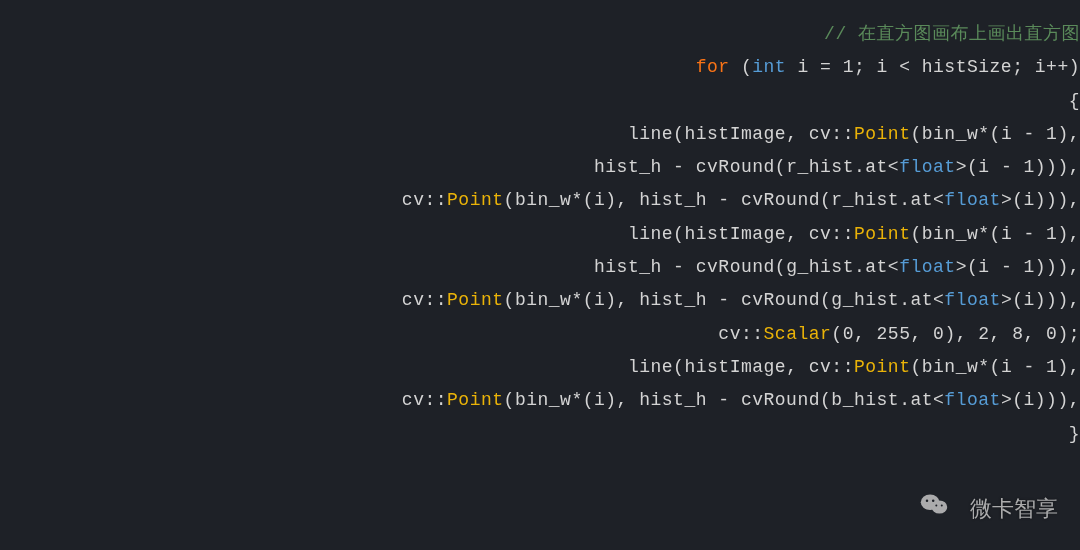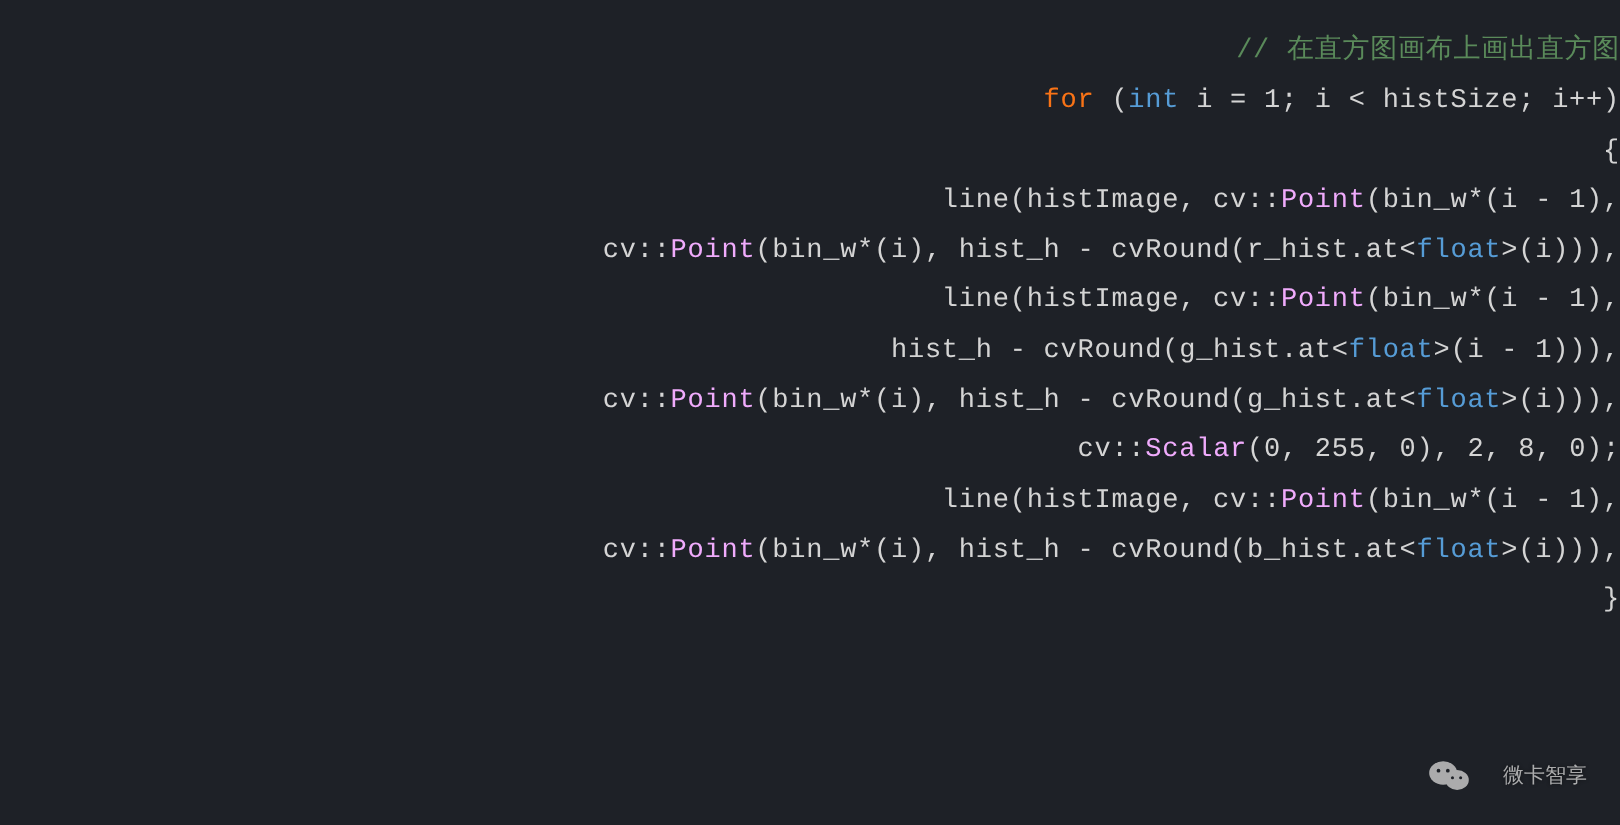--- a/index.html
+++ b/index.html
@@ -20,49 +20,50 @@
       position: relative;
     }
     .code-line {
       white-space: pre;
       letter-spacing: 0.5px;
       text-align: right;
     }
     .comment { color: #5a8a5a; }
     .keyword { color: #f97316; }
     .type { color: #569cd6; }
-    .classname { color: #f0abfc; }
+    .classname { color: #eab308; }
     .text { color: #d4d4d4; }
     .watermark {
       position: absolute;
       right: 22px;
       bottom: 20px;
       display: flex;
-      align-items: flex-end;
+      align-items: flex-start;
       gap: 22px;
       color: #c4c4c4;
       font-family: sans-serif;
-      font-size: 14px;
+      font-size: 22px;
       opacity: 0.85;
       text-shadow: 0 0 3px rgba(0,0,0,0.6);
     }
     .watermark .icon {
       width: 28px;
       height: 24px;
       display: inline-block;
     }
   </style>
 </head>
 <body>
 
 <div>
 <div class="code-line"><span class="comment">// 在直方图画布上画出直方图</span></div>
 <div class="code-line"><span class="keyword">for</span><span class="text"> (</span><span class="type">int</span><span class="text"> i = 1; i &lt; histSize; i++)</span></div>
 <div class="code-line"><span class="text">{</span></div>
 <div class="code-line"><span class="text">    line(histImage, cv::</span><span class="classname">Point</span><span class="text">(bin_w*(i - 1),</span></div>
+<div class="code-line"><span class="text">        hist_h - cvRound(r_hist.at&lt;</span><span class="type">float</span><span class="text">&gt;(i - 1))),</span></div>
 <div class="code-line"><span class="text">        cv::</span><span class="classname">Point</span><span class="text">(bin_w*(i), hist_h - cvRound(r_hist.at&lt;</span><span class="type">float</span><span class="text">&gt;(i))),</span></div>
 <div class="code-line"><span class="text">    line(histImage, cv::</span><span class="classname">Point</span><span class="text">(bin_w*(i - 1),</span></div>
 <div class="code-line"><span class="text">        hist_h - cvRound(g_hist.at&lt;</span><span class="type">float</span><span class="text">&gt;(i - 1))),</span></div>
 <div class="code-line"><span class="text">        cv::</span><span class="classname">Point</span><span class="text">(bin_w*(i), hist_h - cvRound(g_hist.at&lt;</span><span class="type">float</span><span class="text">&gt;(i))),</span></div>
 <div class="code-line"><span class="text">        cv::</span><span class="classname">Scalar</span><span class="text">(0, 255, 0), 2, 8, 0);</span></div>
 <div class="code-line"><span class="text">    line(histImage, cv::</span><span class="classname">Point</span><span class="text">(bin_w*(i - 1),</span></div>
 <div class="code-line"><span class="text">        cv::</span><span class="classname">Point</span><span class="text">(bin_w*(i), hist_h - cvRound(b_hist.at&lt;</span><span class="type">float</span><span class="text">&gt;(i))),</span></div>
 <div class="code-line"><span class="text">}</span></div>
 </div>
 

